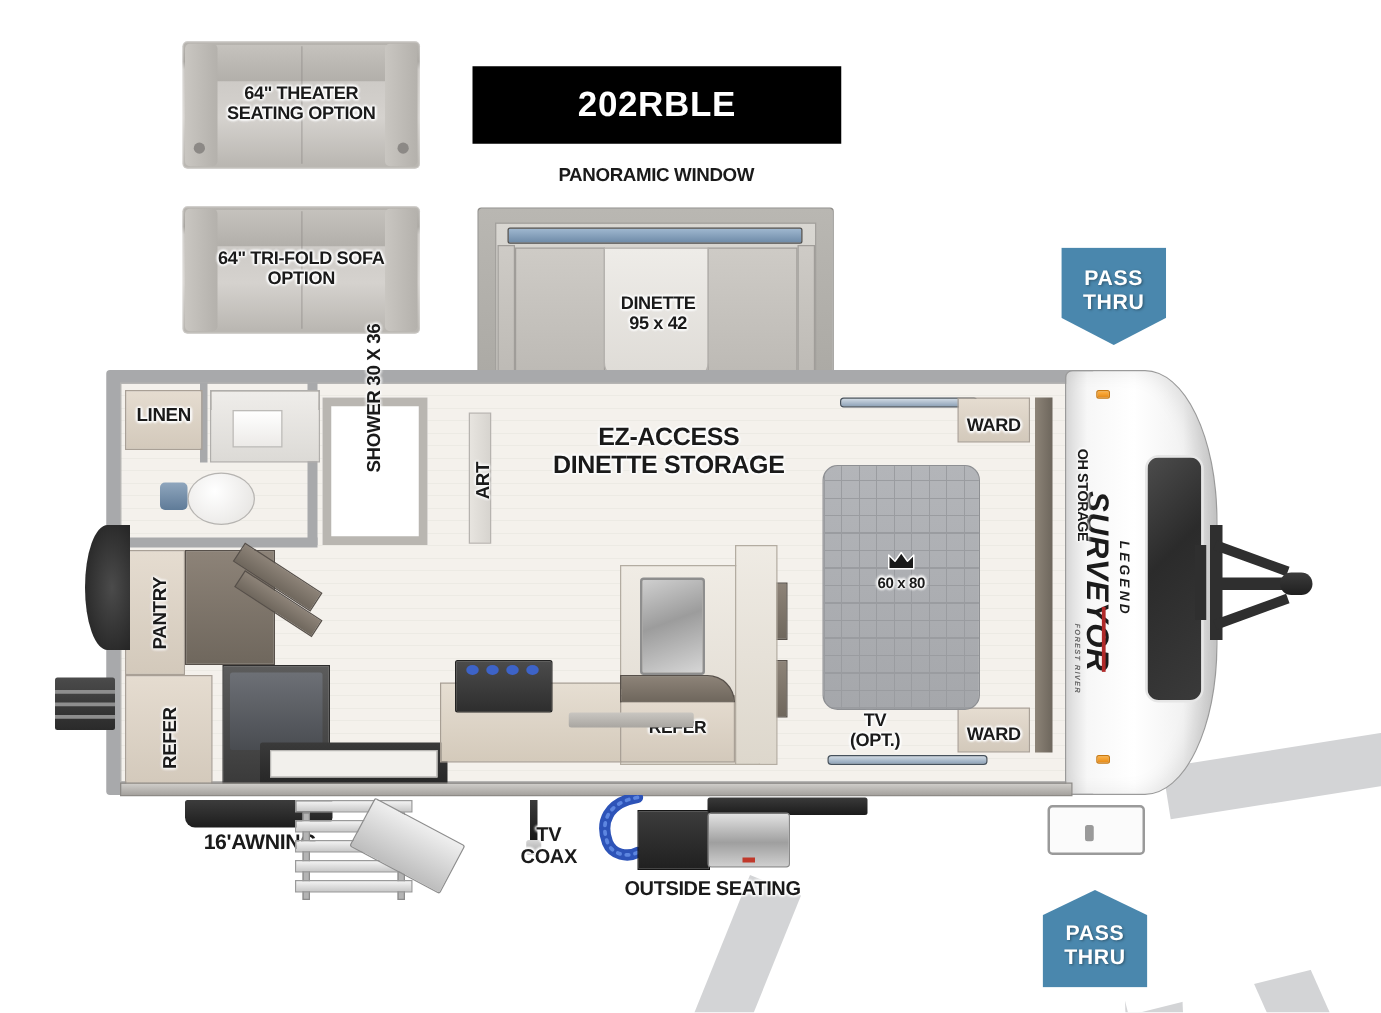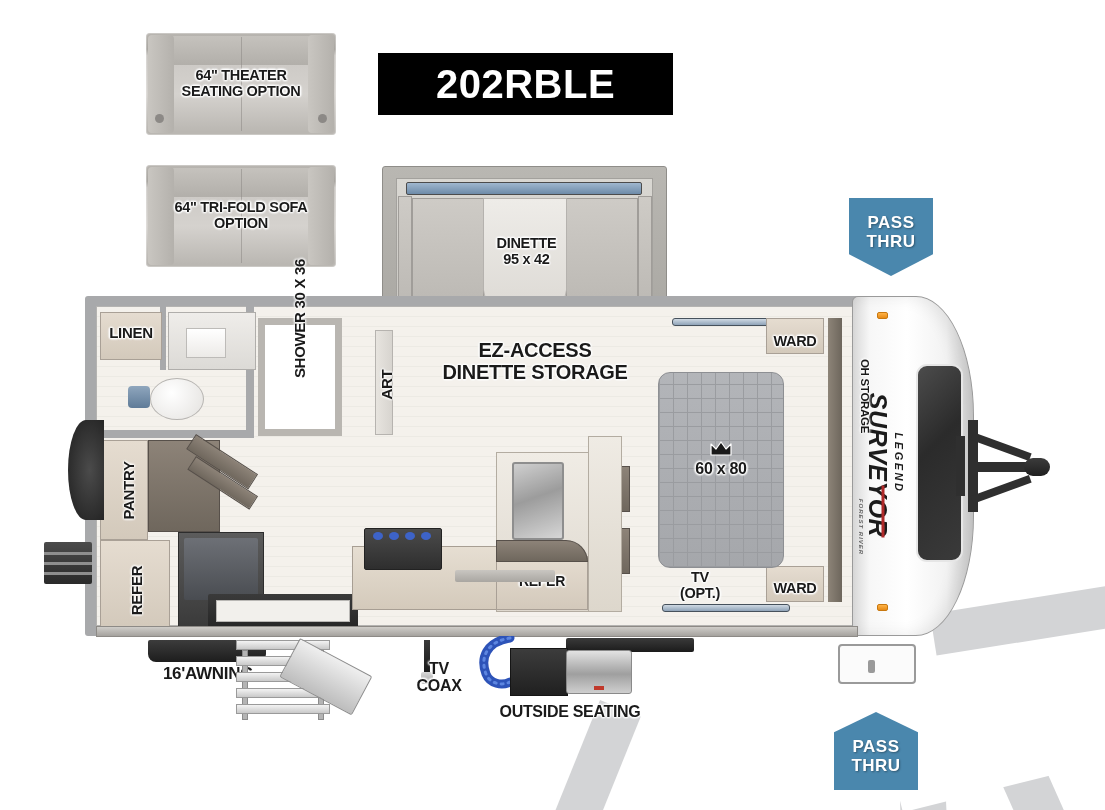--- a/index.html
+++ b/index.html
@@ -25,21 +25,21 @@
   }
 
   
   #title-banner{
     left:378px; top:53px; width:295px; height:62px;
     background:#000000;
     display:flex; align-items:center; justify-content:center;
   }
   #title-banner .txt{
     color:#ffffff;
-    font-size:40px;
+    font-size:28px;
     font-weight:bold;
     letter-spacing:0.5px;
     font-family:"Liberation Sans", sans-serif;
   }
 
   .plan-label{
     color:#1a1a1a;
     font-weight:bold;
     font-family:"Liberation Sans", sans-serif;
     text-align:center;
@@ -312,21 +312,21 @@
 
   
   #bed{
     left:658px;top:372px;width:126px;height:196px;
     background:
       repeating-linear-gradient(0deg,#9a9ca0 0 1px,transparent 1px 14px),
       repeating-linear-gradient(90deg,#9a9ca0 0 1px,transparent 1px 14px),
       linear-gradient(180deg,#b3b5b9,#a5a7ab);
     border:1px solid #8d8f93;box-sizing:border-box;border-radius:12px;
   }
-  .lbl-bed{left:668px;top:460px;width:106px;font-size:16px;}
+  .lbl-bed{left:668px;top:460px;width:106px;font-size:12px;}
   .crown{left:709px;top:441px;width:24px;height:16px;}
   #ward-top{left:766px;top:318px;width:58px;height:36px;}
   #ward-bot{left:766px;top:566px;width:58px;height:36px;}
   .lbl-ward-top{left:764px;top:334px;width:62px;font-size:14.5px;}
   .lbl-ward-bot{left:764px;top:581px;width:62px;font-size:14.5px;}
   #oh-storage{
     left:828px;top:318px;width:14px;height:284px;
     background:linear-gradient(90deg,#8d8478,#6d665c);
   }
   .lbl-oh{left:828px;top:390px;}
@@ -449,20 +449,21 @@
 
   <div class="bg-swoosh abs" style="left:600px;top:700px;width:44px;height:230px;transform:rotate(22deg);transform-origin:top left;"></div>
   <div class="bg-swoosh abs" style="left:960px;top:690px;width:46px;height:240px;transform:rotate(-24deg);transform-origin:top left;"></div>
   <div class="bg-swoosh abs" style="left:900px;top:520px;width:460px;height:460px;border-radius:50%;background:transparent;border:46px solid #d3d4d6;border-right-color:transparent;border-top-color:transparent;transform:rotate(-8deg);"></div>
   <div class="abs" style="left:840px;top:560px;width:400px;height:260px;background:#ffffff;transform:rotate(-14deg);transform-origin:top left;"></div>
   <div class="bg-swoosh abs" style="left:930px;top:614px;width:260px;height:42px;transform:rotate(-9deg);transform-origin:left top;"></div>
 
   <div class="abs" id="title-banner">
     <span class="txt">202RBLE</span>
   </div>
+  <div class="abs plan-label lbl-panoramic">PANORAMIC WINDOW</div>
 
   <div class="abs sofa" style="left:146px;top:33px;width:190px;height:102px;">
     <div class="back"></div>
     <div class="armL"></div>
     <div class="armR"></div>
     <div class="seam"></div>
     <div class="foot footL"></div>
     <div class="foot footR"></div>
     <div class="plan-label label">64" THEATER
 SEATING OPTION</div>

